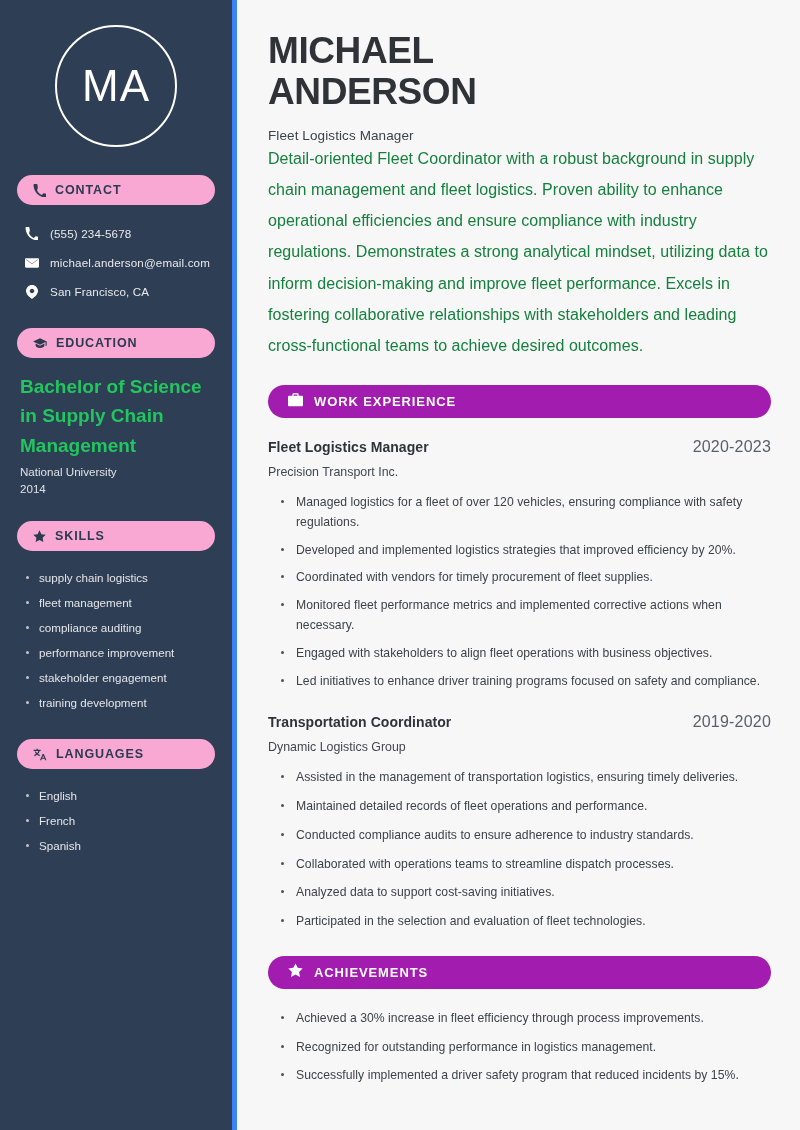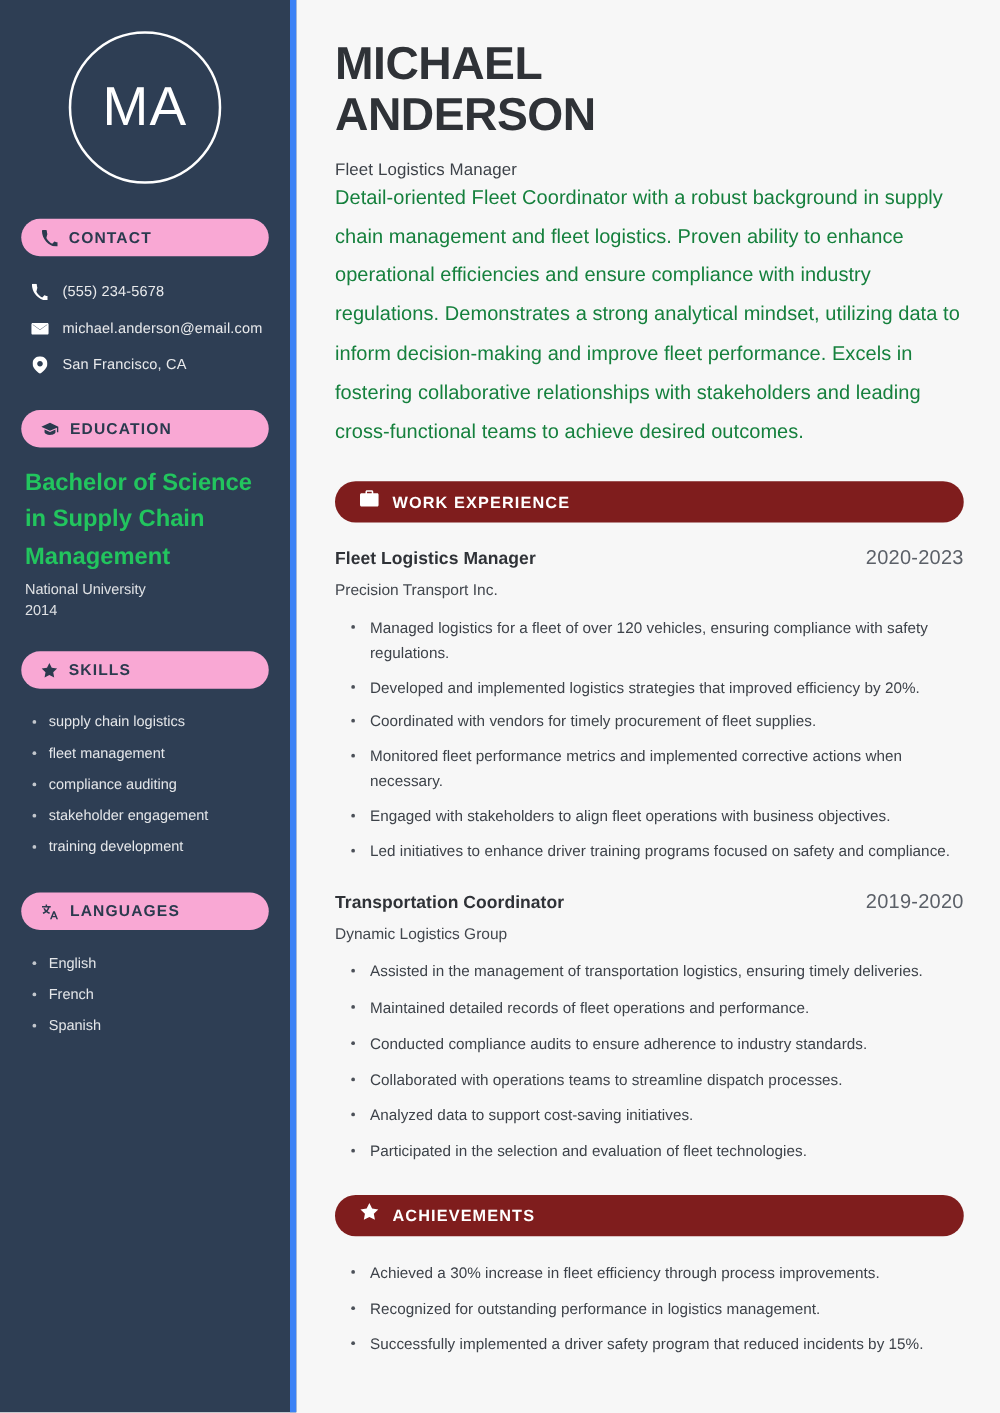--- a/index.html
+++ b/index.html
@@ -74,21 +74,21 @@
     font-size:37px; font-weight:bold; line-height:1.12;
     letter-spacing:-0.4px; color:#2f3237;
   }
   .job-title { font-size:13.5px; color:#3d4249; margin-top:15px; letter-spacing:0.1px; }
 
   .summary {
     font-size:16px; line-height:1.95; color:#15803d; letter-spacing:0.05px;
   }
 
   .sec-header {
-    background:#7f1d1d; color:#ffffff;
+    background:#a21caf; color:#ffffff;
     border-radius:19px; height:33px;
     display:flex; align-items:center; gap:11px;
     padding:0 20px;
     margin-top:24px; margin-bottom:20px;
   }
   .sec-header .sec-label { font-size:13px; font-weight:bold; letter-spacing:0.9px; }
 
   .exp-item { margin-bottom:4px; }
   .exp-head { display:flex; justify-content:space-between; align-items:baseline; }
   .exp-role { font-size:14px; font-weight:bold; color:#2f3237; letter-spacing:0.05px; }
@@ -178,20 +178,21 @@
             <path d="M12 .6l3.5 7.1 7.9 1.2-5.7 5.5 1.4 7.8L12 18.5l-7.1 3.7 1.4-7.8L.6 8.9l7.9-1.2L12 .6z"></path>
           </svg>
       </span>
       <span class="pill-label">SKILLS</span>
     </div>
 
     <ul class="side-list">
       <li>supply chain logistics</li>
       <li>fleet management</li>
       <li>compliance auditing</li>
+      <li>performance improvement</li>
       <li>stakeholder engagement</li>
       <li>training development</li>
     </ul>
 
     <div class="pill">
       <span>
         <svg width="14" height="13" viewBox="0 0 24 22" fill="#2b3a4e">
           <path d="M1 3h5V1h2v2h5v2h-1.6c-.5 2-1.5 3.8-2.8 5.2 1 .8 2.1 1.4 3.3 1.8l-.8 1.9c-1.5-.5-2.9-1.3-4.1-2.3-1.2 1-2.6 1.8-4.1 2.3L1.9 12c1.2-.4 2.3-1 3.3-1.8C4.2 9 3.4 7.6 2.9 6h2.2c.4 1 1 1.9 1.8 2.7C7.9 7.6 8.7 6.4 9.1 5H1V3z"></path>
           <path d="M16.4 10h2.2l4.4 11h-2.2l-1-2.6h-4.6L14.2 21H12l4.4-11zm1.1 2.8L16 16.6h3l-1.5-3.8z"></path>
         </svg>

